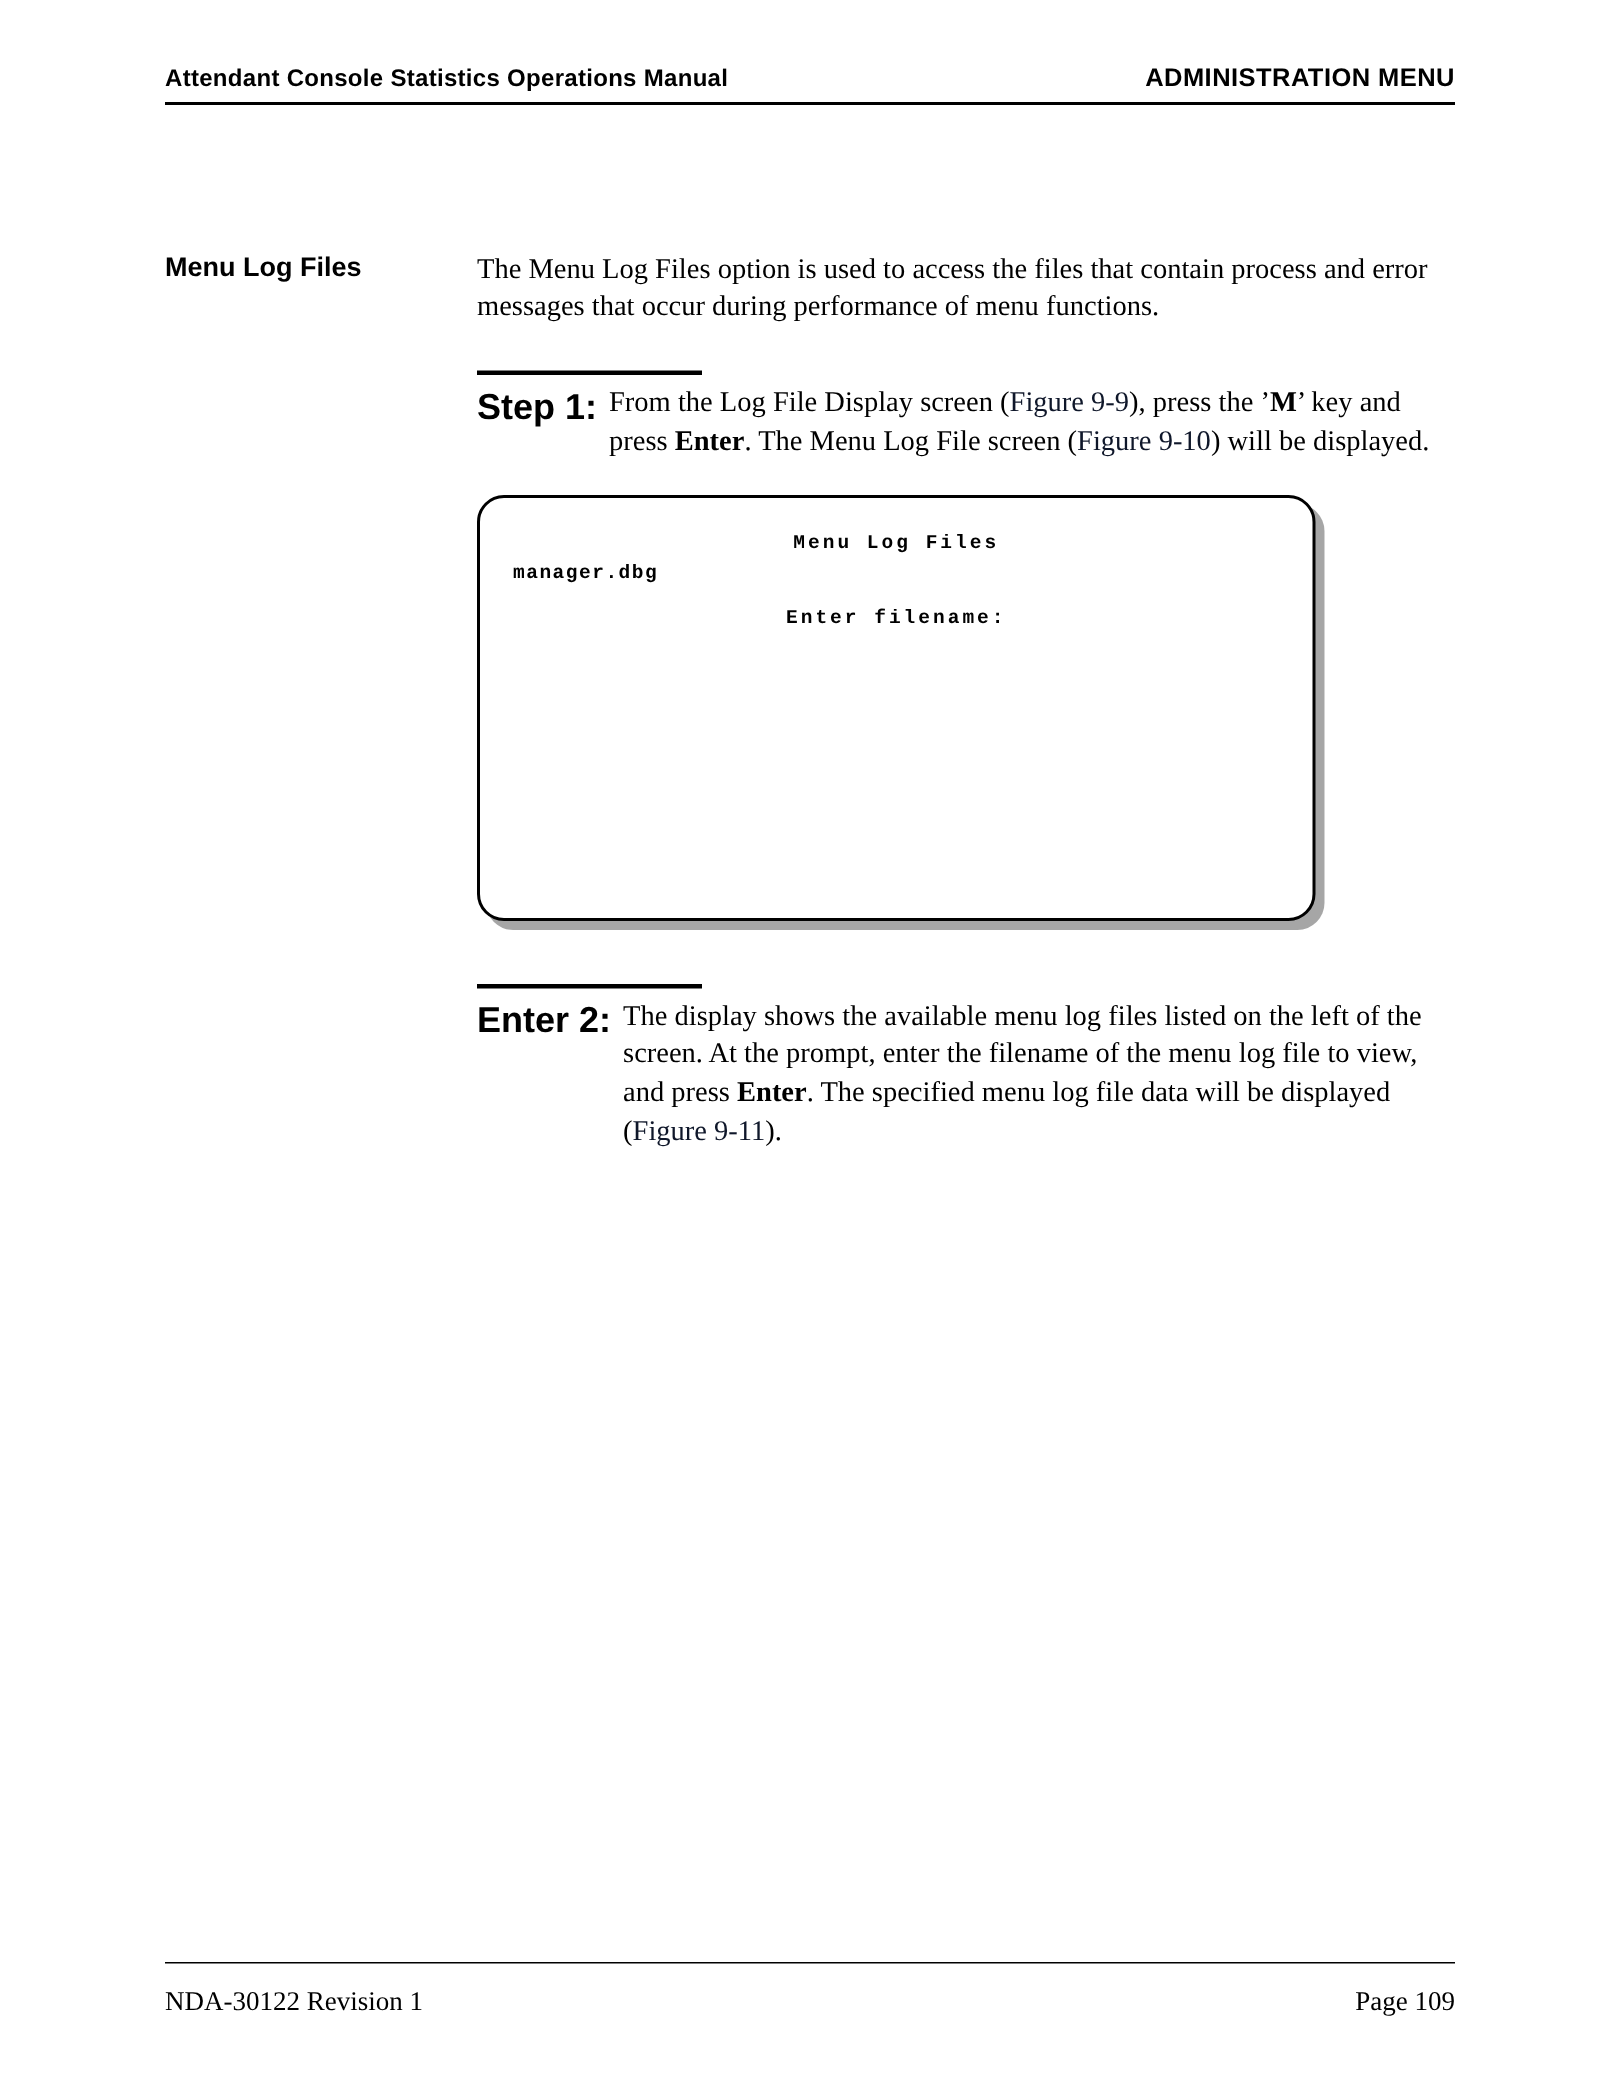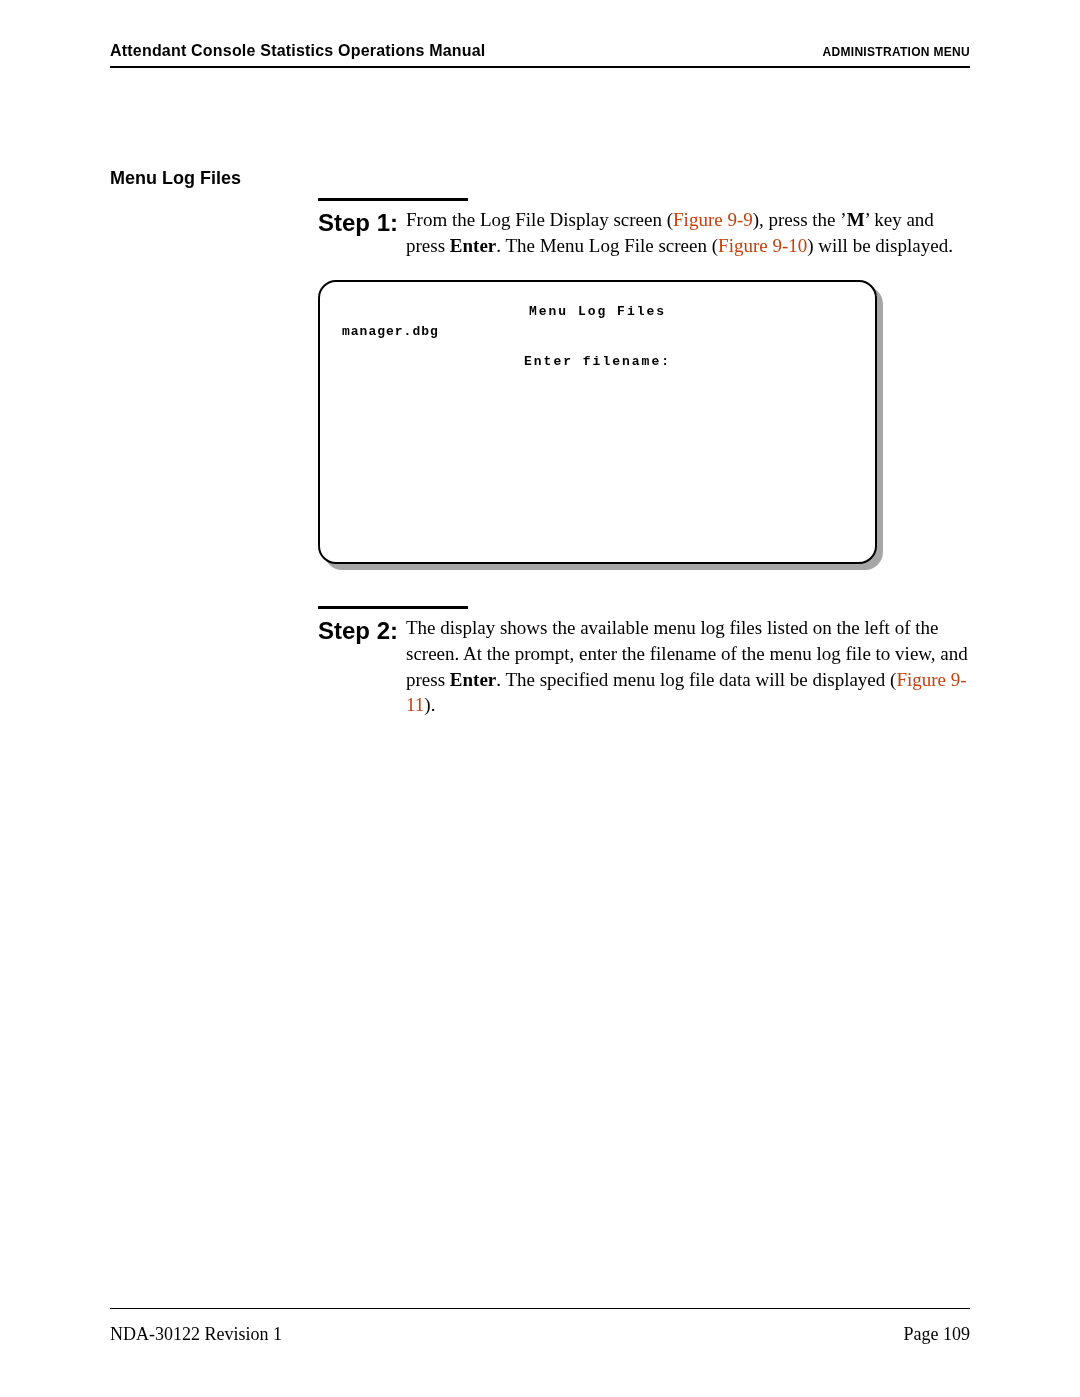--- a/index.html
+++ b/index.html
@@ -17,21 +17,21 @@
     display:flex;
     justify-content:space-between;
     align-items:baseline;
     font-family:Helvetica,Arial,sans-serif;
     font-weight:700;
     font-size:16px;
     letter-spacing:.2px;
     padding-bottom:6px;
     border-bottom:2px solid #000;
   }
-  .running-head .right{font-size:12px;letter-spacing:.3px;}
+  .running-head .right{font-size:17px;letter-spacing:.3px;}
   .section-title{
     position:absolute;
     left:110px;top:112px;
     font-family:Helvetica,Arial,sans-serif;
     font-weight:700;
     font-size:28px;
   }
   .two-col{
     position:absolute;
     left:110px;top:168px;right:110px;
@@ -52,21 +52,21 @@
     height:3px;background:#000;width:150px;margin:0 0 6px 0;
   }
   .step-block{margin-top:30px;}
   .step-line{display:flex;gap:8px;align-items:flex-start;margin-top:2px;}
   .step-label{
     font-family:Helvetica,Arial,sans-serif;font-weight:700;font-size:24px;
     flex:0 0 auto;white-space:nowrap;
   }
   .step-body{font-size:19px;line-height:1.35;}
   .step-body .bold{font-weight:700;}
-  .link{color:#c2410c;}
+  .link{color:#0f172a;}
   
   .fig-wrap{margin-top:22px;}
   .terminal{
     position:relative;
     width:555px;height:280px;
     border:2px solid #000;
     border-radius:18px;
     background:#fff;
     box-shadow:6px 6px 0 0 rgba(0,0,0,.35);
     font-family:"Courier New",Courier,monospace;
@@ -100,20 +100,21 @@
     <span>Attendant Console Statistics Operations Manual</span>
     <span class="right">ADMINISTRATION MENU</span>
   </div>
 
 
   <div class="two-col">
     <div class="row">
       <div class="side-heading">Menu Log Files</div>
       <div class="body-text">
 
+        <div>The Menu Log Files option is used to access the files that contain process and error messages that occur during performance of menu functions.</div>
 
         <div class="step-block">
           <div class="step-rule"></div>
           <div class="step-line">
             <span class="step-label">Step 1:</span>
             <span class="step-body">
               <span>From the Log File Display screen (</span><span class="link">Figure 9-9</span><span>), press the ’</span><span class="bold">M</span><span>’ key and press </span><span class="bold">Enter</span><span>. The Menu Log File screen (</span><span class="link">Figure 9-10</span><span>) will be displayed.</span>
             </span>
           </div>
 
@@ -122,21 +123,21 @@
               <div class="t-title">Menu Log Files</div>
               <div class="t-file">manager.dbg</div>
               <div class="t-prompt">Enter filename:</div>
             </div>
           </div>
         </div>
 
         <div class="step-block" style="margin-top:42px;">
           <div class="step-rule"></div>
           <div class="step-line">
-            <span class="step-label">Step 2:</span>
+            <span class="step-label">Enter 2:</span>
             <span class="step-body">
               <span>The display shows the available menu log files listed on the left of the screen. At the prompt, enter the filename of the menu log file to view, and press </span><span class="bold">Enter</span><span>. The specified menu log file data will be displayed (</span><span class="link">Figure 9-11</span><span>).</span>
             </span>
           </div>
         </div>
 
       </div>
     </div>
   </div>
 

